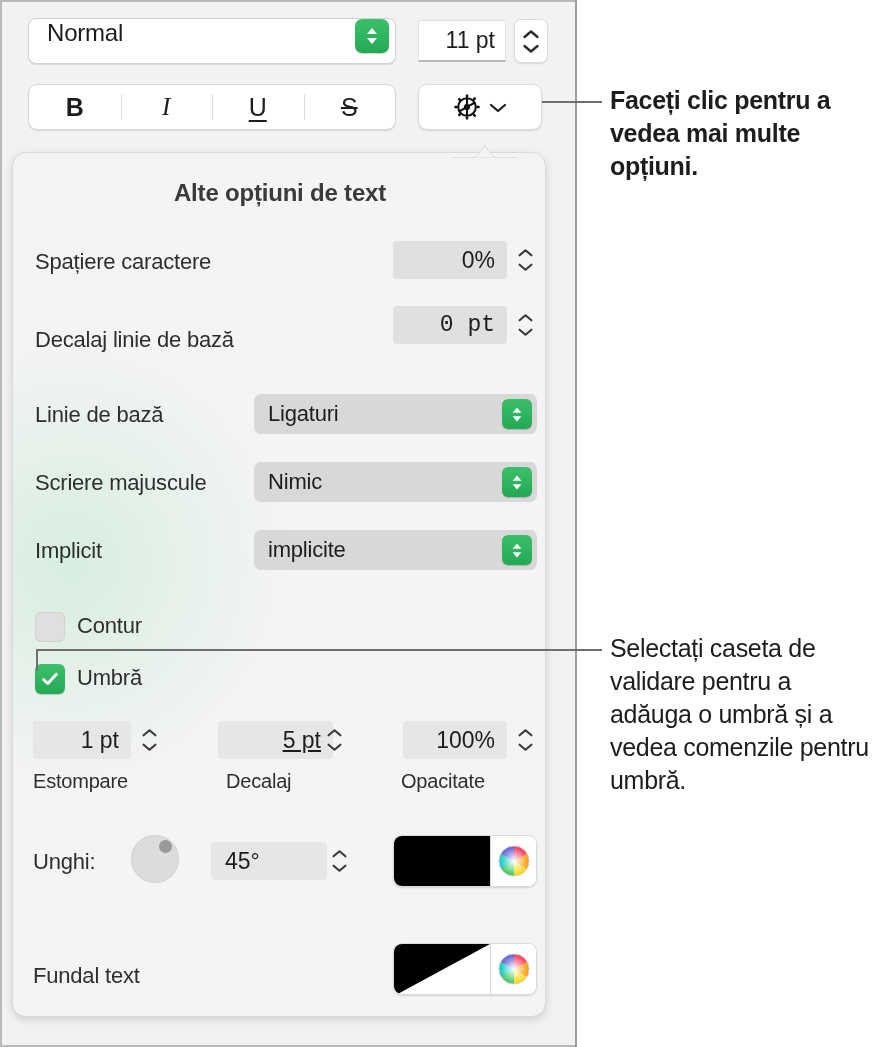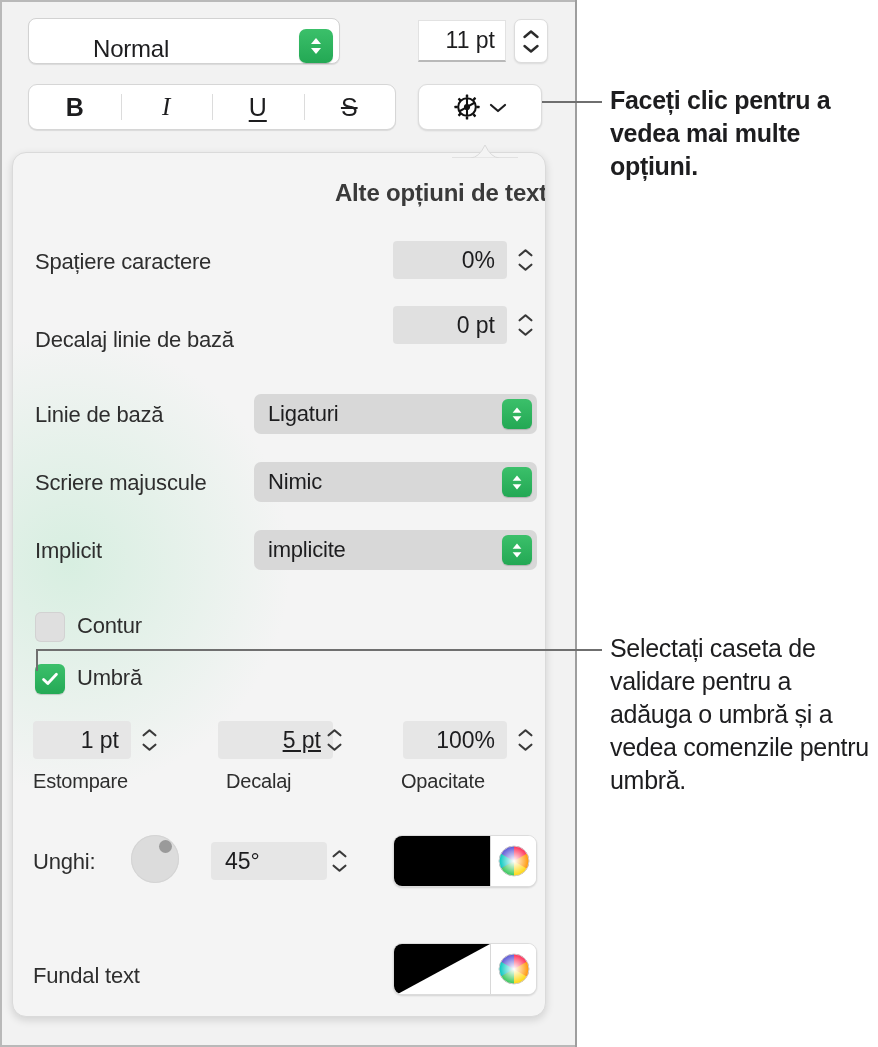--- a/index.html
+++ b/index.html
@@ -18,24 +18,24 @@
     position:absolute; left:0; top:0; width:575px; height:1047px;
     background:#f2f2f2;
     overflow:hidden;
   }
   #shot-border-l { position:absolute; left:0; top:0; width:2px; height:1047px; background:#b9b9b9; }
   #shot-border-t { position:absolute; left:0; top:0; width:575px; height:2px; background:#b9b9b9; }
   #shot-border-b { position:absolute; left:0; bottom:0; width:575px; height:2px; background:#b9b9b9; }
 
   
   .style-select {
-    position:absolute; left:28px; top:18px; width:312px; height:46px;
+    position:absolute; left:28px; top:18px; width:368px; height:46px;
     background:#ffffff; border:1px solid #d2d2d2; border-radius:8px;
     box-shadow:0 1px 1px rgba(0,0,0,.10);
-    display:flex; align-items:flex-end;padding-left:46px;
+    display:flex; align-items:flex-start;
   }
   .style-select .val {
     flex:1; padding-left:18px; font-size:24px; color:#1d1d1f; letter-spacing:-.2px;
   }
   .stepper-green {
     width:34px; height:34px; margin-right:6px; border-radius:7px;
     background:linear-gradient(#3bc06a,#23a854);
     box-shadow:0 1px 1px rgba(0,0,0,.18);
     display:flex; flex-direction:column; align-items:center; justify-content:center;
     flex:none;
@@ -95,21 +95,21 @@
     position:absolute; left:0; top:180px; width:280px; height:460px;
     background:radial-gradient(ellipse at 20% 50%, rgba(198,235,213,.62), rgba(198,235,213,0) 70%);
     pointer-events:none;
   }
   
   .notch {
     position:absolute; left:452px; top:132px; width:66px; height:26px; z-index:4;
   }
 
   .pop-title {
-    position:absolute; left:0; top:26px; width:534px; text-align:right;
+    position:absolute; left:0; top:26px; width:534px; text-align:center;
     font-size:24px; font-weight:bold; color:#3a3a3a; letter-spacing:-.2px;
   }
 
   .row-label { position:absolute; font-size:22px; color:#2e2e2e; letter-spacing:-.2px; }
 
   .num-field {
     position:absolute; height:38px; background:#e0e0e0; border-radius:4px;
     display:flex; align-items:center; justify-content:flex-end; padding-right:12px;
     font-size:23px; color:#1d1d1f;
   }
@@ -237,21 +237,21 @@
     <div class="stepper-plain" style="left:500px; top:88px;">
       <svg width="17" height="10" viewBox="0 0 18 11" aria-hidden="true">
           <path d="M2.5 8 L9 2.5 L15.5 8" fill="none" stroke="#3a3a3a" stroke-width="2.4" stroke-linecap="round" stroke-linejoin="round"></path>
         </svg>
       <svg width="17" height="10" viewBox="0 0 18 11" aria-hidden="true">
           <path d="M2.5 3 L9 8.5 L15.5 3" fill="none" stroke="#3a3a3a" stroke-width="2.4" stroke-linecap="round" stroke-linejoin="round"></path>
         </svg>
     </div>
 
     <div class="row-label" style="left:22px; top:161px;margin-top:13px;">Decalaj linie de bază</div>
-    <div class="num-field" style="left:380px; top:153px; width:114px;">
+    <div class="num-field" style="left:380px; top:153px; width:114px;font-family:Liberation Mono, monospace;">
       <span>0 pt</span>
     </div>
     <div class="stepper-plain" style="left:500px; top:153px;">
       <svg width="17" height="10" viewBox="0 0 18 11" aria-hidden="true">
           <path d="M2.5 8 L9 2.5 L15.5 8" fill="none" stroke="#3a3a3a" stroke-width="2.4" stroke-linecap="round" stroke-linejoin="round"></path>
         </svg>
       <svg width="17" height="10" viewBox="0 0 18 11" aria-hidden="true">
           <path d="M2.5 3 L9 8.5 L15.5 3" fill="none" stroke="#3a3a3a" stroke-width="2.4" stroke-linecap="round" stroke-linejoin="round"></path>
         </svg>
     </div>

